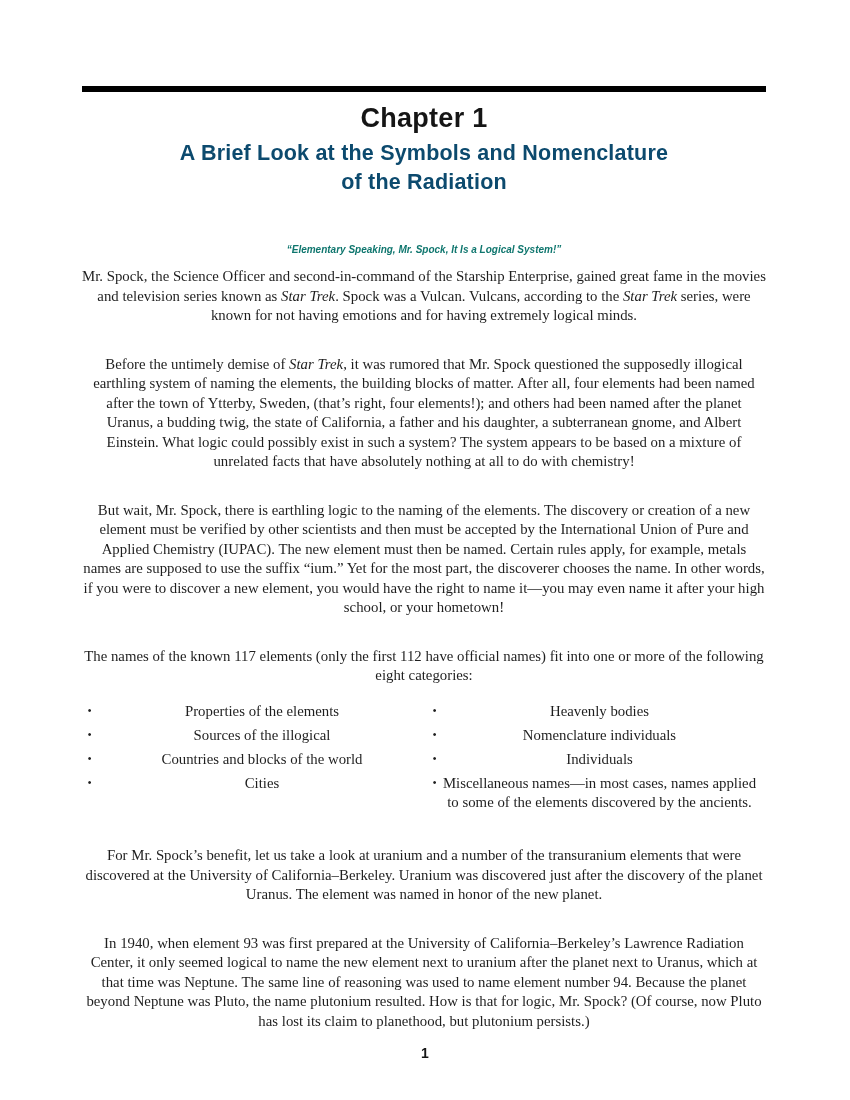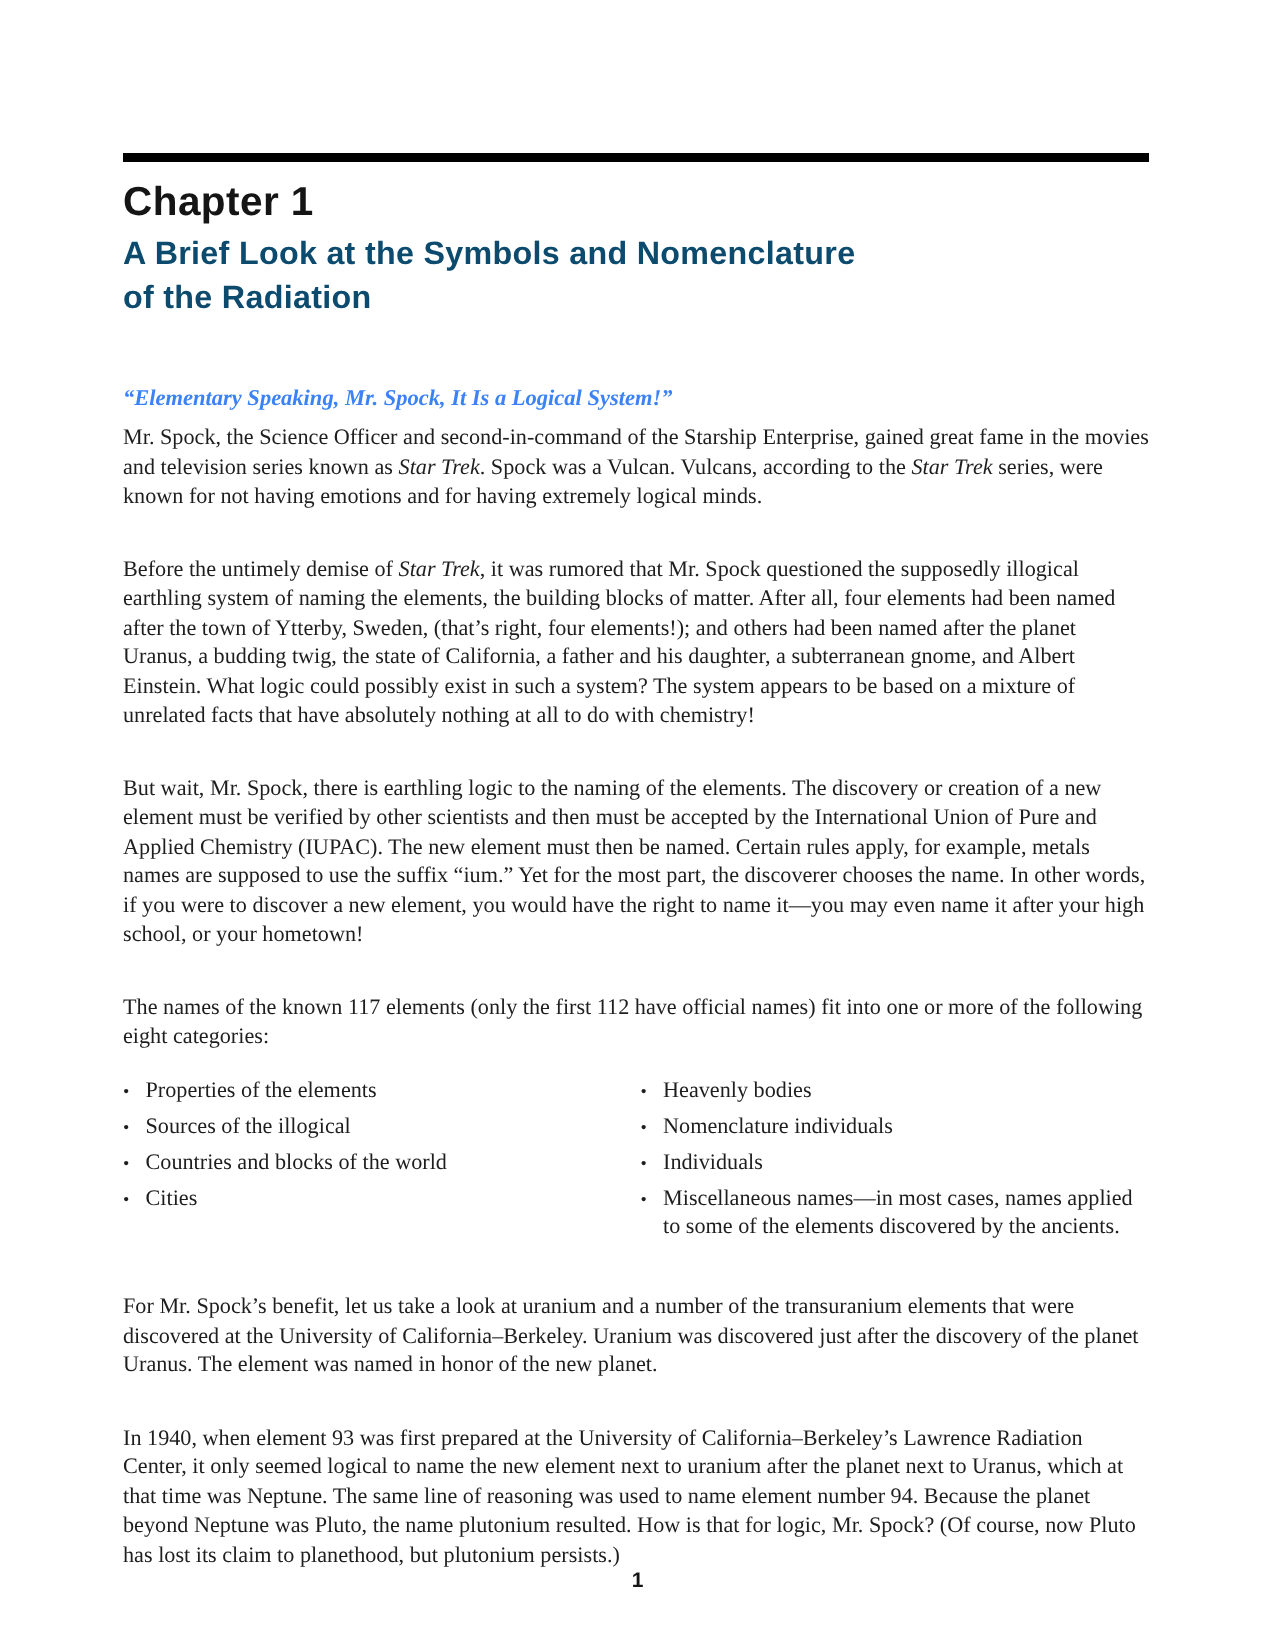--- a/index.html
+++ b/index.html
@@ -1,33 +1,33 @@
 <!DOCTYPE html>
 <html><head>
 <meta charset="utf-8">
 <style>
   html,body{margin:0;padding:0;}
   body{
     width:850px;height:1100px;background:#ffffff;position:relative;
     font-family:"Liberation Serif",serif;color:#1e1e1e;
     -webkit-font-smoothing:antialiased;
   }
-  .content{position:absolute;left:82px;top:102px;width:684px;}
+  .content{position:absolute;left:82px;top:86px;width:684px;text-align:center;}
   .rule{height:6px;background:#000;}
   .chapter-label{
     font-family:"Liberation Sans",sans-serif;font-weight:bold;
     font-size:27px;line-height:32px;margin:10px 0 0;color:#151515;letter-spacing:.3px;
   }
   .chapter-title{
     font-family:"Liberation Sans",sans-serif;font-weight:bold;
     font-size:21.5px;line-height:29px;margin:5px 0 0;color:#0c4a6e;letter-spacing:.2px;
   }
   .section-heading{
-    font-family:Liberation Serif, serif;font-weight:bold;font-style:italic;
-    font-size:15px;line-height:18px;margin:44px 0 0;color:#3b82f6;
+    font-family:Liberation Sans, sans-serif;font-weight:bold;font-style:italic;
+    font-size:10px;line-height:18px;margin:44px 0 0;color:#0f766e;
   }
   p{font-size:14.8px;line-height:19.5px;margin:29px 0 0;}
   p.first-after-heading{margin-top:8px;}
   i{font-style:italic;}
   .cols{display:flex;margin-top:16px;}
   ul.col{list-style:none;margin:0;padding:0;}
   .col-left{width:345px;flex:0 0 345px;padding-left:6px;box-sizing:border-box;}
   .col-right{flex:1;max-width:330px;}
   li{display:flex;font-size:14.8px;line-height:19.5px;margin:0 0 4.5px;}
   .bullet{flex:0 0 15px;width:15px;font-size:12px;line-height:19.5px;color:#1e1e1e;}

